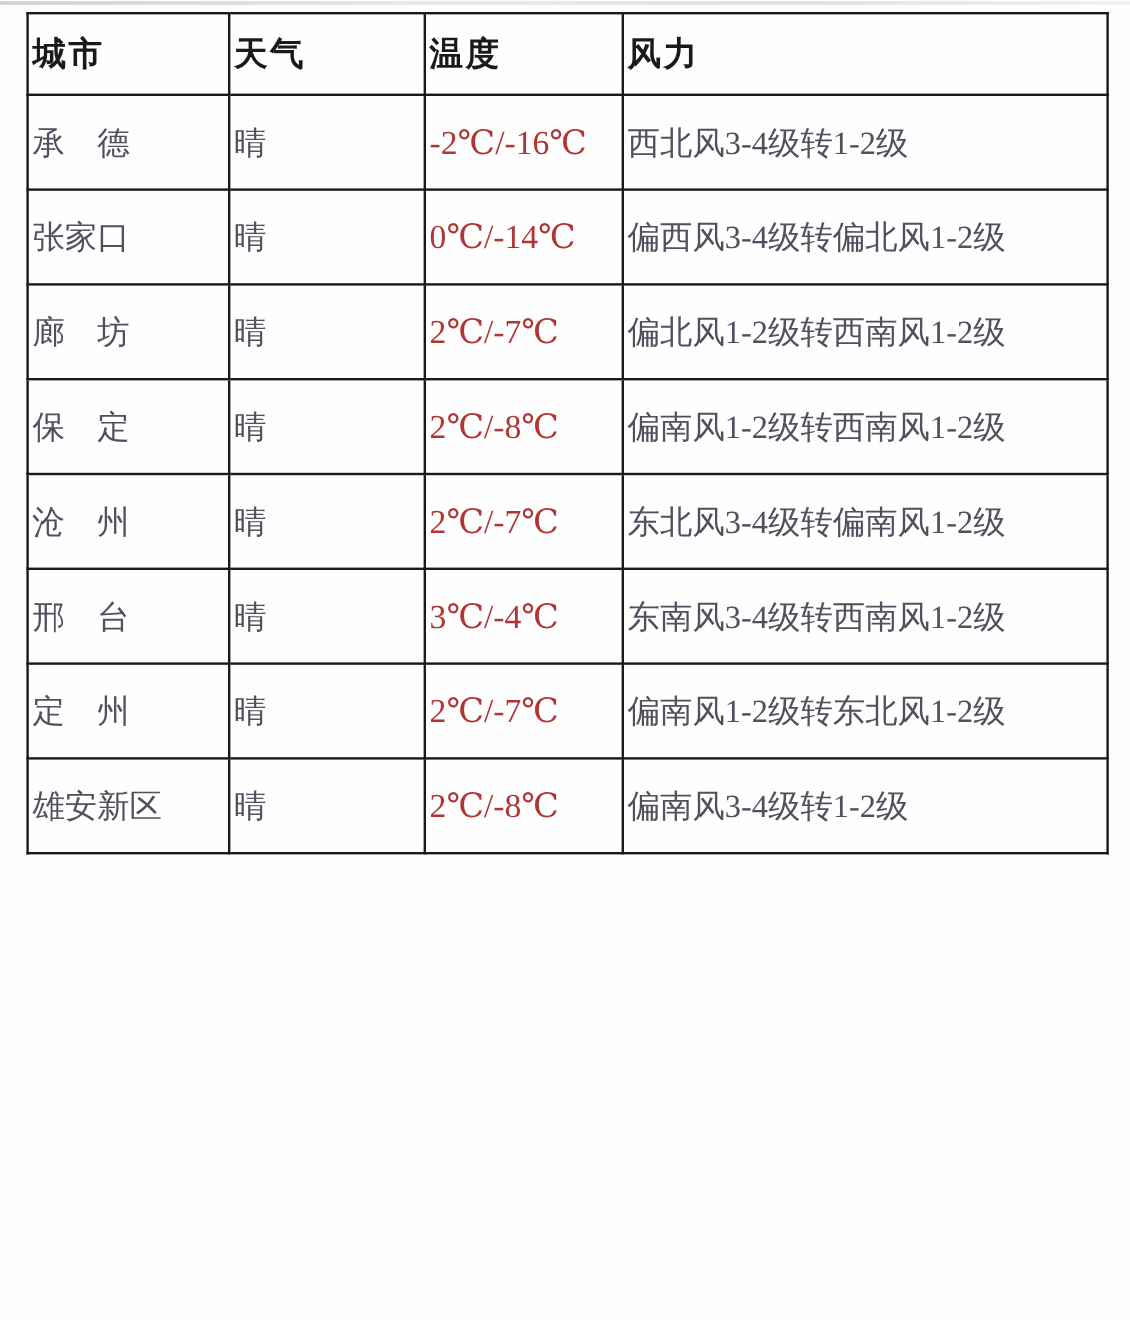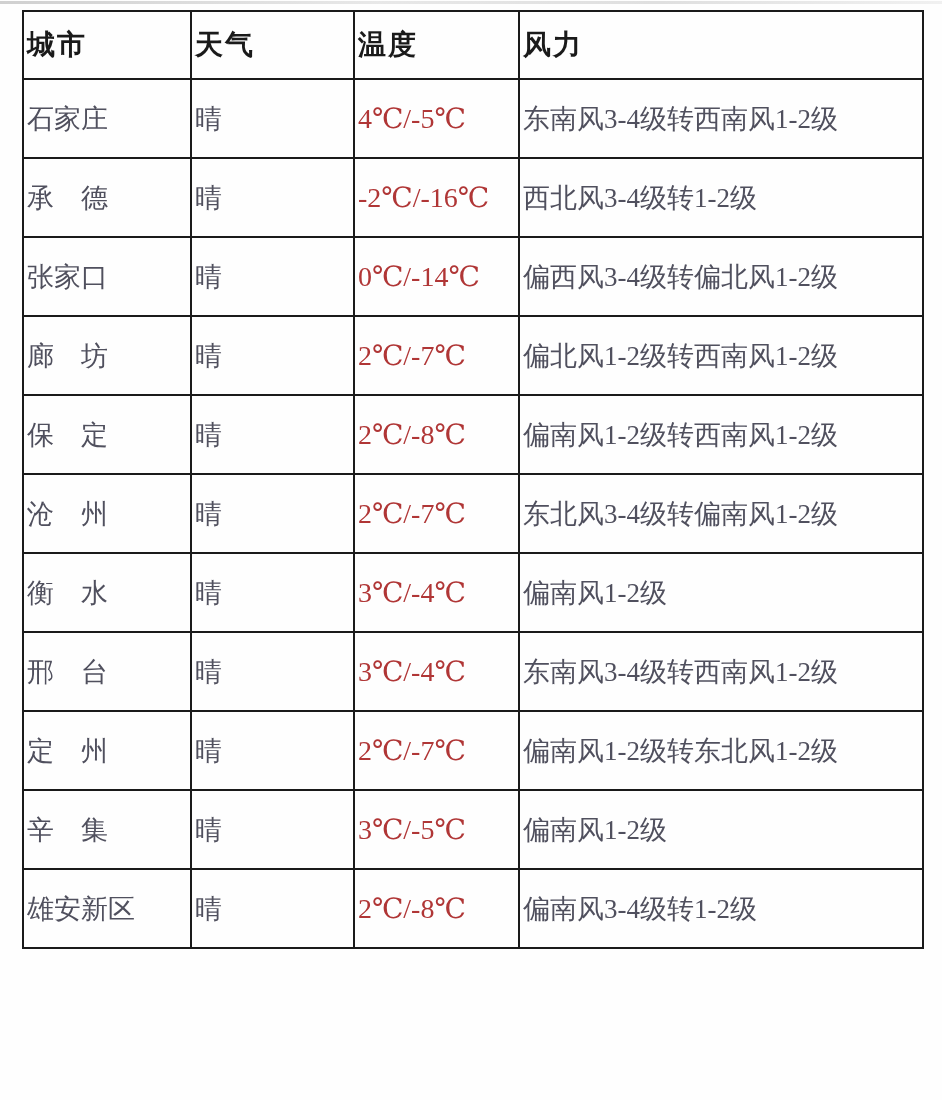--- a/index.html
+++ b/index.html
@@ -75,26 +75,20 @@
     <thead>
       <tr>
         <th>城市</th>
         <th>天气</th>
         <th>温度</th>
         <th>风力</th>
       </tr>
     </thead>
     <tbody>
         <tr>
-          <td class="city">石家庄</td>
-          <td class="weather">晴</td>
-          <td class="temp">4℃/-5℃</td>
-          <td class="wind">东南风3-4级转西南风1-2级</td>
-        </tr>
-        <tr>
           <td class="city">承　德</td>
           <td class="weather">晴</td>
           <td class="temp">-2℃/-16℃</td>
           <td class="wind">西北风3-4级转1-2级</td>
         </tr>
         <tr>
           <td class="city">张家口</td>
           <td class="weather">晴</td>
           <td class="temp">0℃/-14℃</td>
           <td class="wind">偏西风3-4级转偏北风1-2级</td>
@@ -111,44 +105,32 @@
           <td class="temp">2℃/-8℃</td>
           <td class="wind">偏南风1-2级转西南风1-2级</td>
         </tr>
         <tr>
           <td class="city">沧　州</td>
           <td class="weather">晴</td>
           <td class="temp">2℃/-7℃</td>
           <td class="wind">东北风3-4级转偏南风1-2级</td>
         </tr>
         <tr>
-          <td class="city">衡　水</td>
-          <td class="weather">晴</td>
-          <td class="temp">3℃/-4℃</td>
-          <td class="wind">偏南风1-2级</td>
-        </tr>
-        <tr>
           <td class="city">邢　台</td>
           <td class="weather">晴</td>
           <td class="temp">3℃/-4℃</td>
           <td class="wind">东南风3-4级转西南风1-2级</td>
         </tr>
         <tr>
           <td class="city">定　州</td>
           <td class="weather">晴</td>
           <td class="temp">2℃/-7℃</td>
           <td class="wind">偏南风1-2级转东北风1-2级</td>
         </tr>
         <tr>
-          <td class="city">辛　集</td>
-          <td class="weather">晴</td>
-          <td class="temp">3℃/-5℃</td>
-          <td class="wind">偏南风1-2级</td>
-        </tr>
-        <tr>
           <td class="city">雄安新区</td>
           <td class="weather">晴</td>
           <td class="temp">2℃/-8℃</td>
           <td class="wind">偏南风3-4级转1-2级</td>
         </tr>
       </tbody>
   </table>
 </div>
 
 </body></html>

